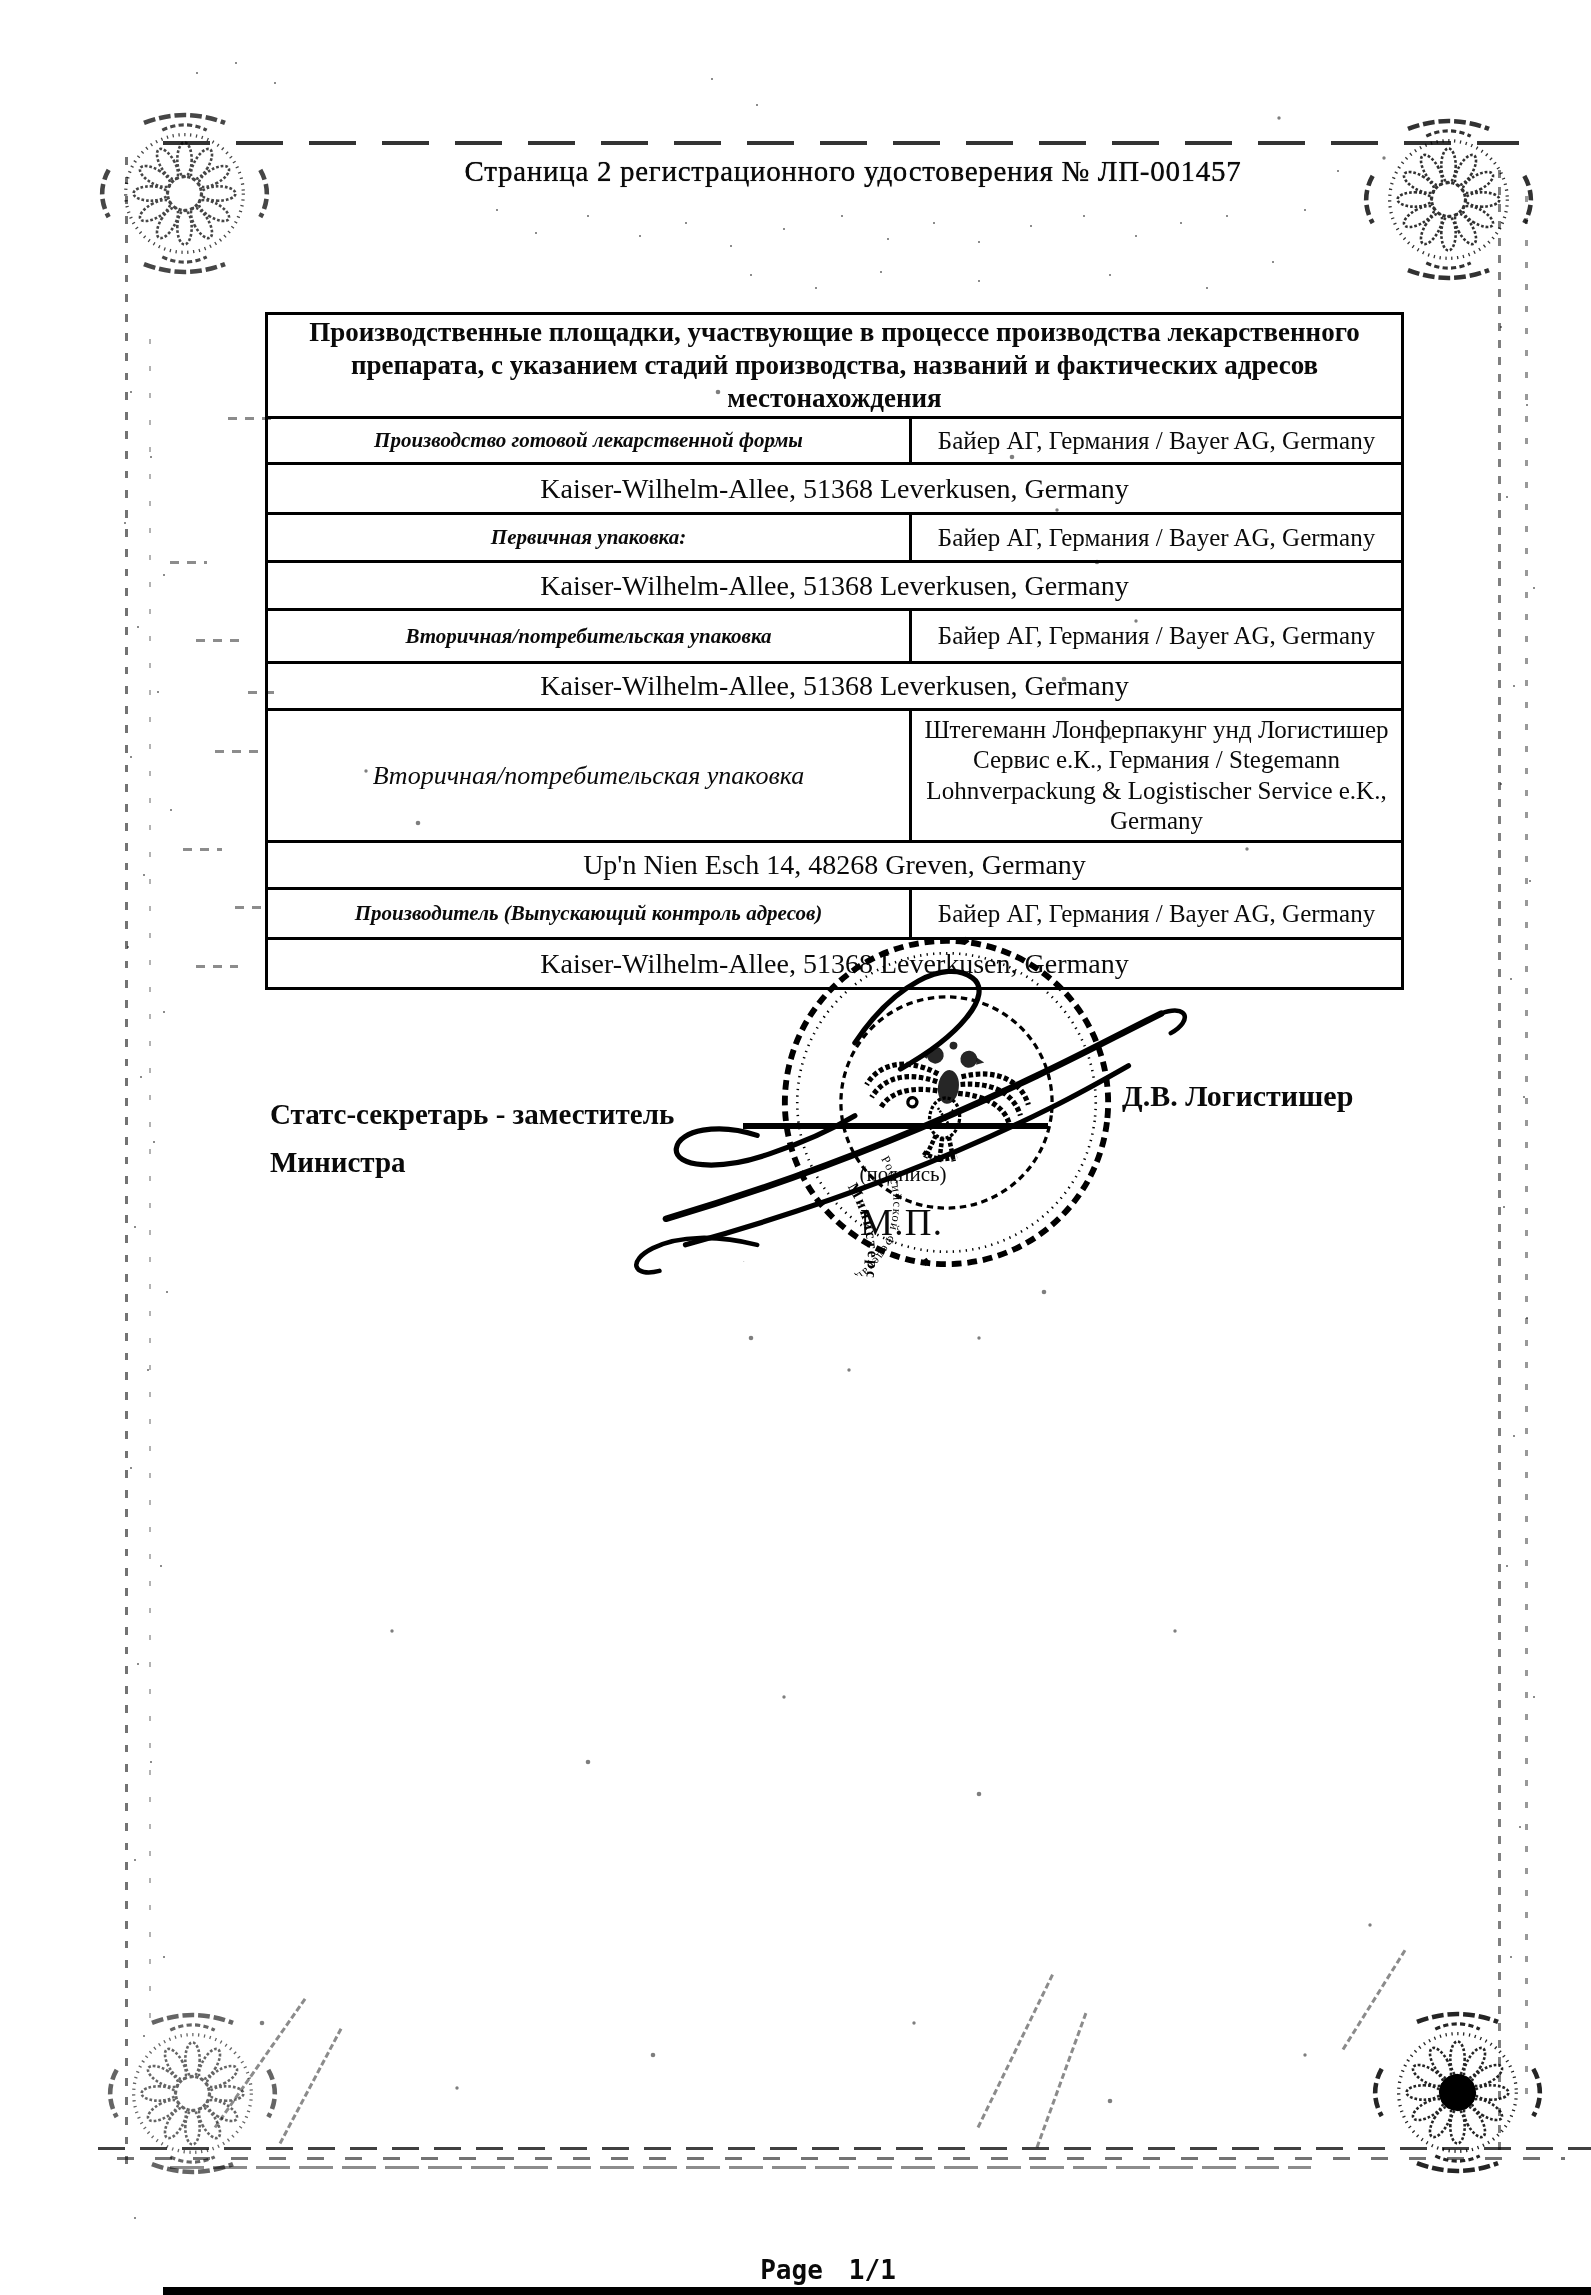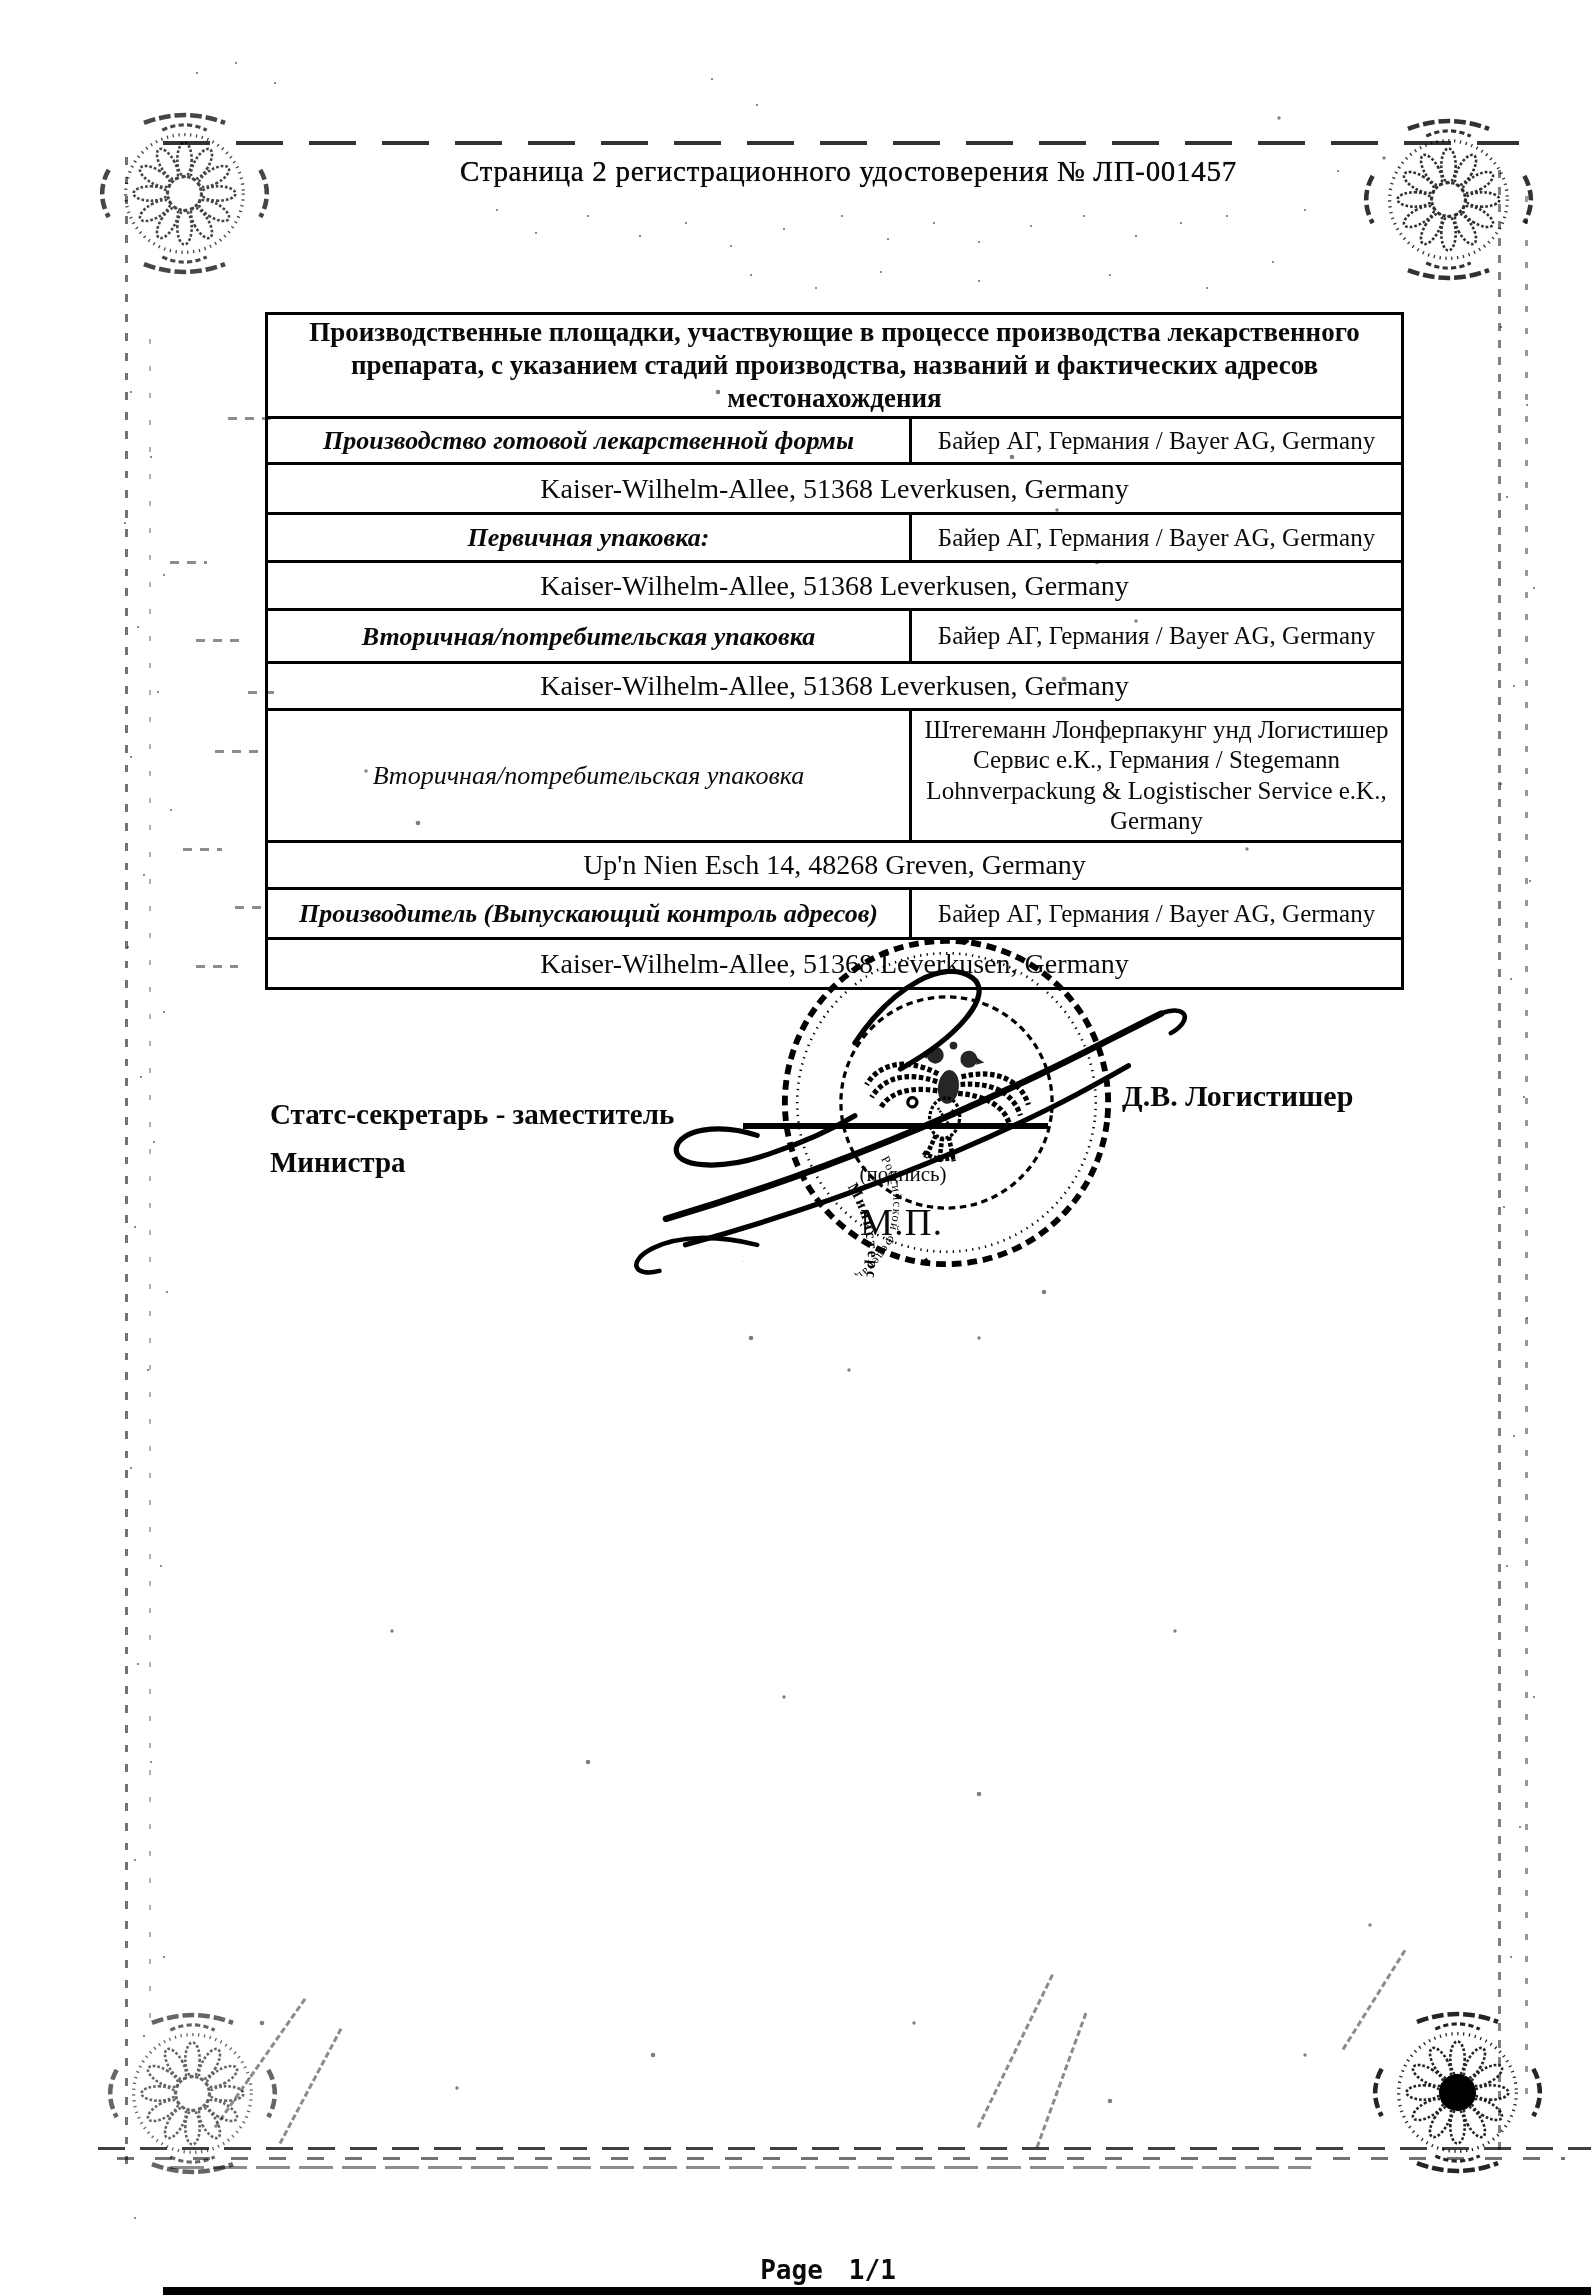--- a/index.html
+++ b/index.html
@@ -7,26 +7,26 @@
         font-family:"Liberation Serif", serif;color:#0a0a0a;}
   
   .vdash{position:absolute;opacity:.55;}
   .hline{position:absolute;opacity:.8;}
   .noise{position:absolute;left:0;top:0;width:2px;height:2px;background:transparent;border-radius:50%;}
   .streak{position:absolute;border-top:3.3px dashed #000;opacity:.45;transform-origin:left center;}
   .hdash{position:absolute;height:2.6px;opacity:.45;background:repeating-linear-gradient(90deg,#000 0 9px,transparent 9px 17px);}
   .rosette-svg{position:absolute;width:183px;height:183px;}
   .corner-dot{position:absolute;width:37px;height:37px;border-radius:50%;background:#000;}
   
-  .title{position:absolute;left:460px;top:155px;width:786px;
+  .title{position:absolute;left:460px;top:155px;width:786px;text-align:center;
          font-size:29px;letter-spacing:0.7px;text-shadow:0 0 0.7px #000;white-space:nowrap;}
   table.sites{position:absolute;left:265px;top:312px;width:1136px;border-collapse:collapse;table-layout:fixed;text-align:center;}
   table.sites td{border:3.3px solid #000;vertical-align:middle;padding:1.3px 9px;line-height:1.22;}
   td.hdr{font-weight:bold;font-size:27px;line-height:32px;padding:5.2px 9px;}
-  td.stage{font-style:italic;font-weight:bold;font-size:26px;}
+  td.stage{font-style:italic;font-weight:bold;font-size:21px;}
   td.stage-light{font-style:italic;font-weight:normal;font-size:26px;vertical-align:top;padding-top:6.5px;}
   td.val{font-size:25px;}
   td.val-top{font-size:25px;vertical-align:top;padding-top:5.2px;line-height:33px;}
   td.addr{font-size:28px;}
   .sig-post{position:absolute;left:270px;top:1090px;width:443px;font-size:29px;font-weight:bold;line-height:48px;font-family:Liberation Serif, serif;}
   .sig-name{position:absolute;left:1122px;top:1079px;width:365px;font-size:30px;font-weight:bold;white-space:nowrap;}
   .sig-line{position:absolute;left:743px;top:1123px;width:305px;height:5.9px;background:#000;}
   .sig-note{position:absolute;left:818px;top:1162px;width:170px;text-align:center;font-size:21px;}
   .seal-note{position:absolute;left:860px;top:1201px;font-size:37px;letter-spacing:1.3px;}
   .stamp{position:absolute;left:764px;top:920px;width:365px;height:365px;transform:rotate(7deg);}

